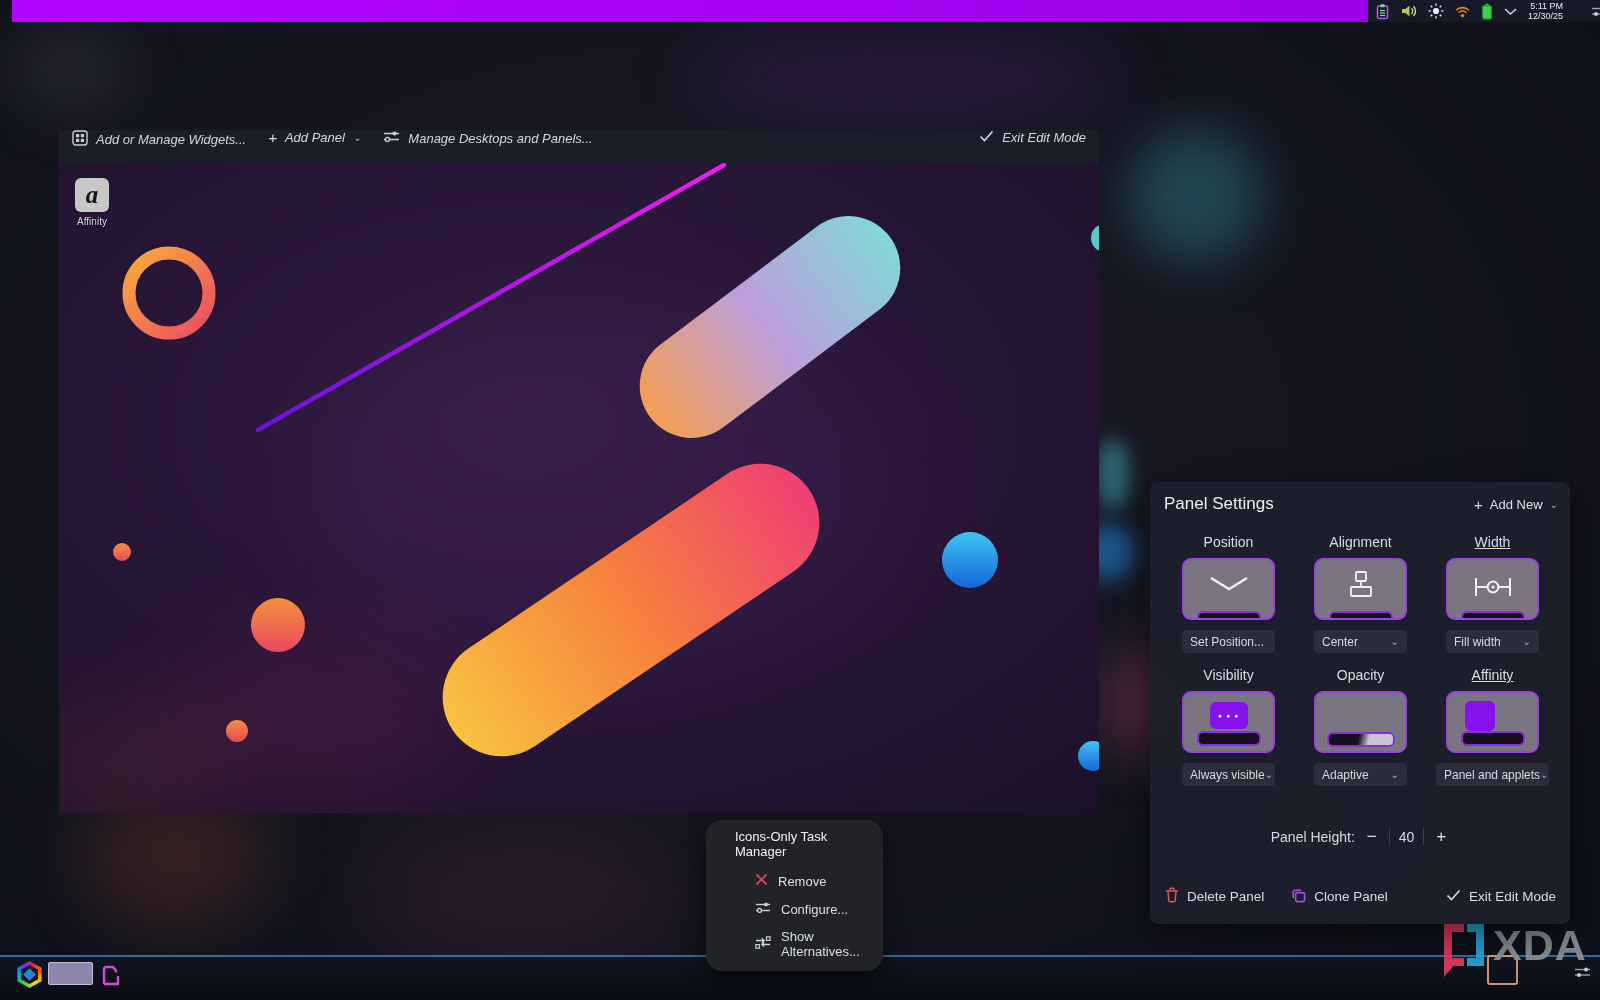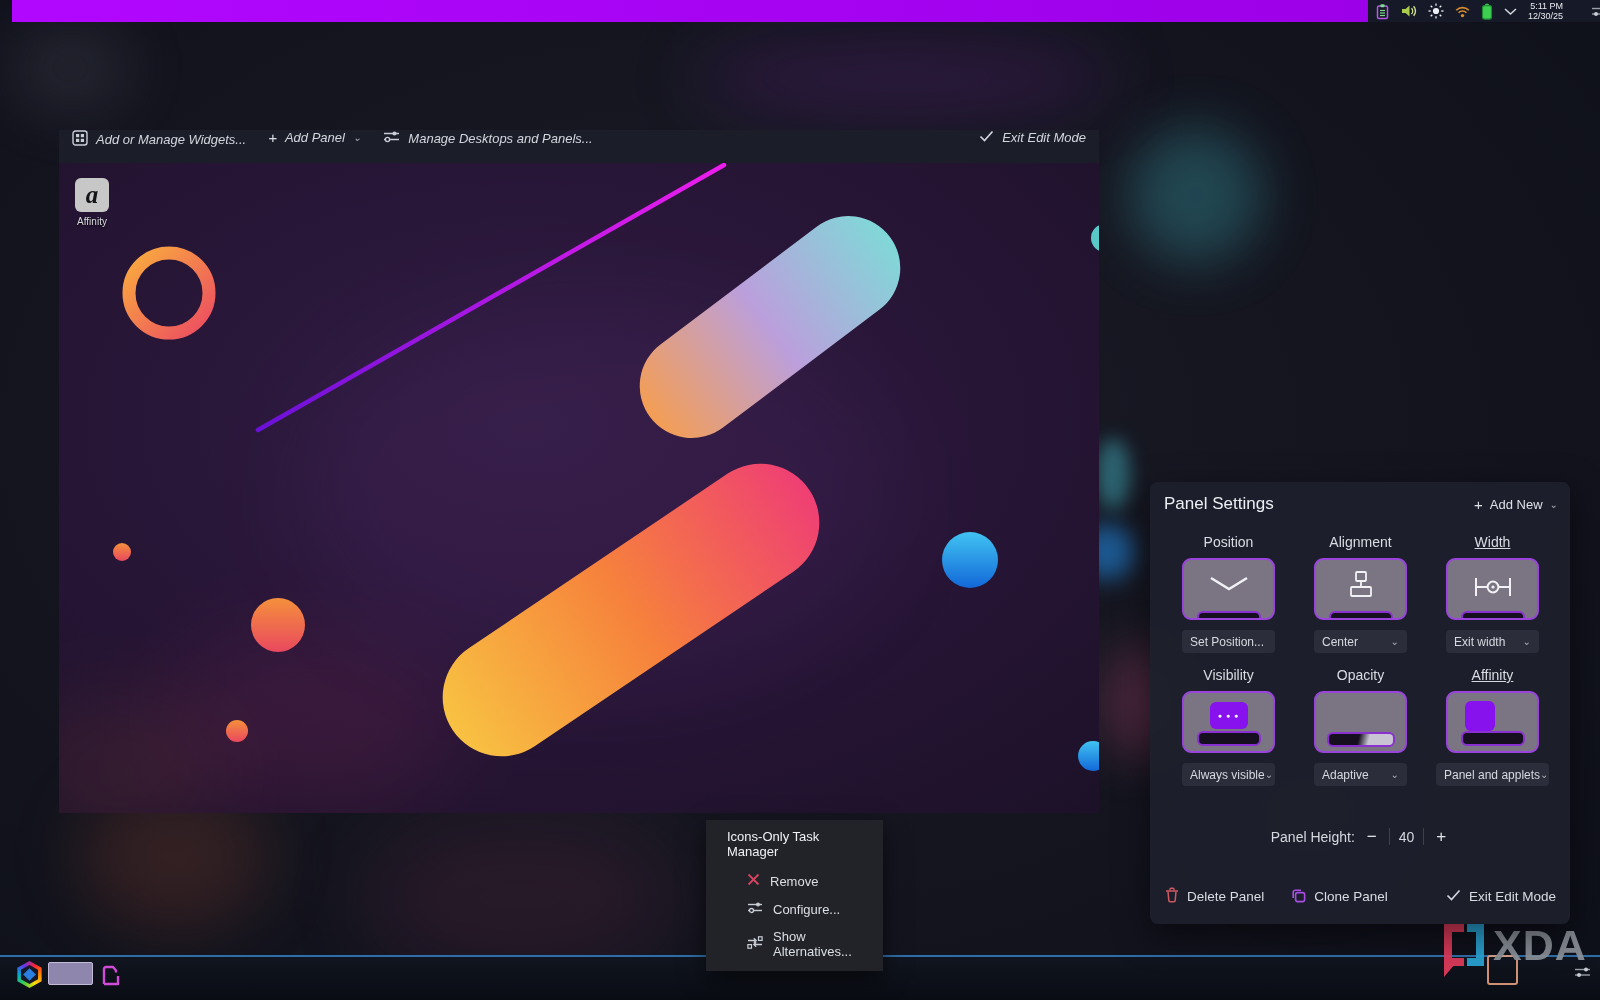--- a/index.html
+++ b/index.html
@@ -93,21 +93,21 @@
 
   .pd-footer { position:absolute; left:15px; right:14px; top:405px; display:flex; align-items:center;
     font-size:13.5px; color:#d9dce2; }
   .foot-btn { display:flex; align-items:center; gap:8px; background:none; border:none;
     color:#d9dce2; font-size:13.5px; font-family:inherit; white-space:nowrap; }
   .foot-clone { margin-left:27px; }
   .foot-exit { margin-left:auto; }
 
   
   .ctx-menu { position:absolute; left:706px; top:820px; width:177px; background:#212329;
-    border-radius:0; padding:5px 8px 6px; z-index:9; box-shadow:0 8px 22px rgba(0,0,0,.55);
+    border-radius:16px; padding:5px 16px 6px; z-index:9; box-shadow:0 8px 22px rgba(0,0,0,.55);
     font-size:13px; color:#dcdfe5; }
   .ctx-title { padding:4px 13px 8px; color:#f0f2f6; }
   .ctx-item { display:flex; align-items:center; gap:10px; padding:6px 13px;margin-left:20px; }
   .ctx-item svg { flex:none; }
 
   
   .taskbar { position:absolute; left:0; top:955px; width:1600px; height:45px;
     background:linear-gradient(#11151f,#090c13); border-top:2px solid #2f6da8; z-index:4; }
   .cube { position:absolute; left:16px; top:4px; width:27px; height:27px;
     clip-path:polygon(50% 0,95% 25%,95% 75%,50% 100%,5% 75%,5% 25%);
@@ -364,21 +364,21 @@
               <line x1="4" y1="2" x2="4" y2="20" stroke="#f2f2f6" stroke-width="2"></line>
               <line x1="38" y1="2" x2="38" y2="20" stroke="#f2f2f6" stroke-width="2"></line>
               <line x1="4" y1="11" x2="38" y2="11" stroke="#f2f2f6" stroke-width="2"></line>
               <circle cx="21" cy="11" r="5.4" fill="#7b7583" stroke="#f2f2f6" stroke-width="2"></circle>
               <circle cx="21" cy="11" r="1.6" fill="#f2f2f6"></circle>
             </svg>
         </span>
         <span class="mini-panel clip-bottom"></span>
       </button>
       <button class="ps-ctrl">
-        <span>Exit width</span>
+        <span>Fill width</span>
         <span class="chev">⌄</span>
       </button>
     </div>
 
     <div class="ps-group c1 r2">
       <div class="ps-label">Visibility</div>
       <button class="ps-card">
         <span class="vis-tip">● ● ●</span>
         <span class="mini-panel sit-bottom"></span>
       </button>

